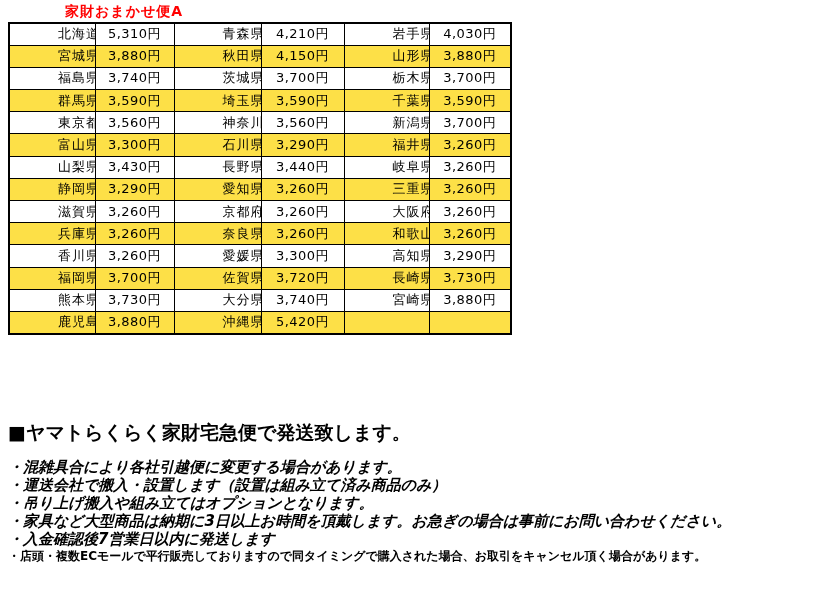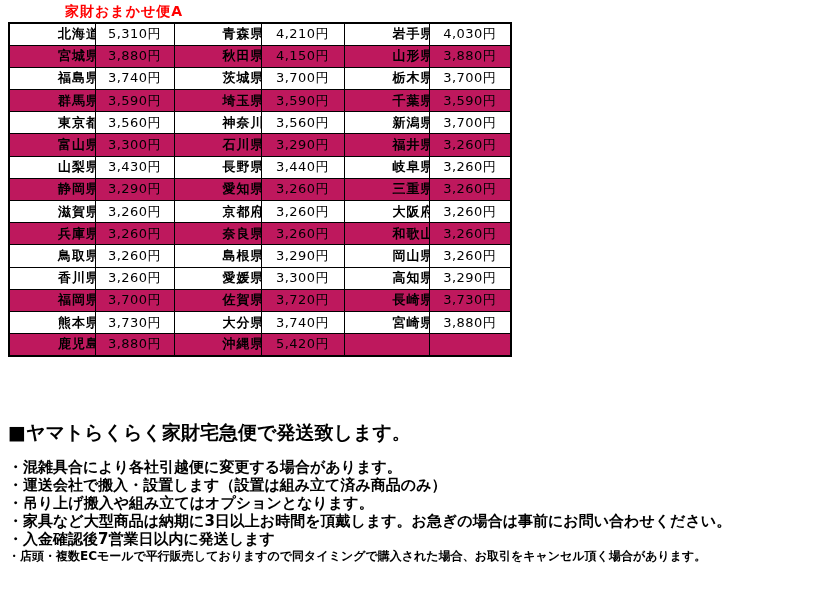--- a/index.html
+++ b/index.html
@@ -34,36 +34,36 @@
     border: 1px solid #000000;
     height: 22.2px;
     text-align: center;
     vertical-align: middle;
     font-size: 13px;
     color: #000000;
     overflow: hidden;
     white-space: nowrap;
     padding: 0 2px;
   }
-  table.fee-table tr.alt td { background: #be185d; }
-  table.fee-table td.pref { font-weight: bold; letter-spacing: 1px; padding-left: 48px; }
+  table.fee-table tr.alt td { background: #fde047; }
+  table.fee-table td.pref { font-weight: normal; letter-spacing: 1px; padding-left: 48px; }
   table.fee-table td.price { font-weight: normal; letter-spacing: 0.5px; }
 
   .notes {
     position: absolute;
     left: 8px; top: 420px;
     width: 810px;
     color: #000000;
   }
   .notes-heading {
     font-size: 19px;
     font-weight: bold;
     white-space: nowrap;
   }
-  .notes-bullets { margin-top: 12px; }
+  .notes-bullets { margin-top: 12px; font-style: italic; }
   .note-line {
     font-size: 15px;
     font-weight: bold;
     line-height: 18px;
     white-space: nowrap;
   }
   .footnote {
     position: absolute;
     left: 8px; top: 548px;
     font-size: 12px;
@@ -163,28 +163,20 @@
         </tr>
         <tr class="alt">
           <td class="pref">兵庫県</td>
           <td class="price">3,260円</td>
           <td class="pref">奈良県</td>
           <td class="price">3,260円</td>
           <td class="pref">和歌山県</td>
           <td class="price">3,260円</td>
         </tr>
         <tr>
-          <td class="pref">鳥取県</td>
-          <td class="price">3,260円</td>
-          <td class="pref">島根県</td>
-          <td class="price">3,290円</td>
-          <td class="pref">岡山県</td>
-          <td class="price">3,260円</td>
-        </tr>
-        <tr>
           <td class="pref">香川県</td>
           <td class="price">3,260円</td>
           <td class="pref">愛媛県</td>
           <td class="price">3,300円</td>
           <td class="pref">高知県</td>
           <td class="price">3,290円</td>
         </tr>
         <tr class="alt">
           <td class="pref">福岡県</td>
           <td class="price">3,700円</td>

